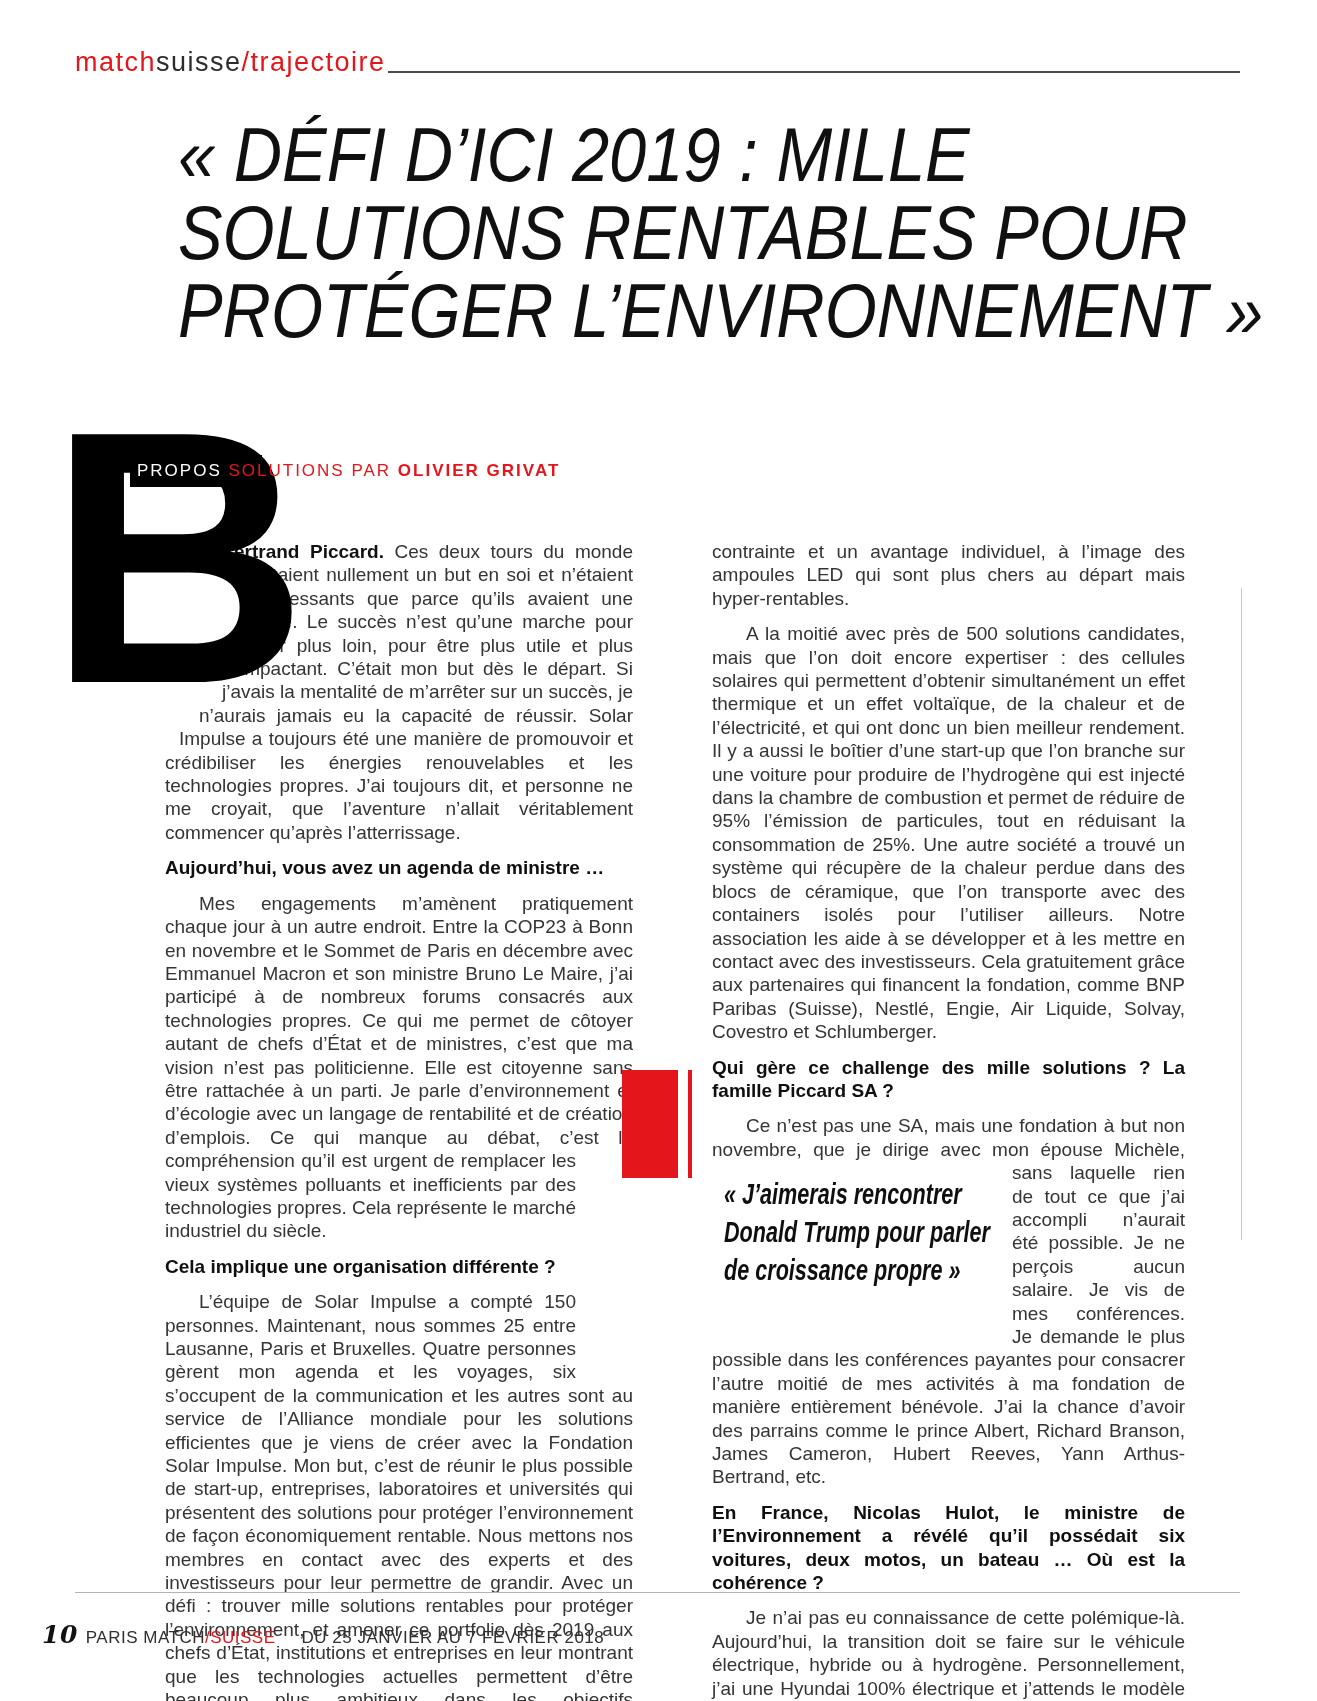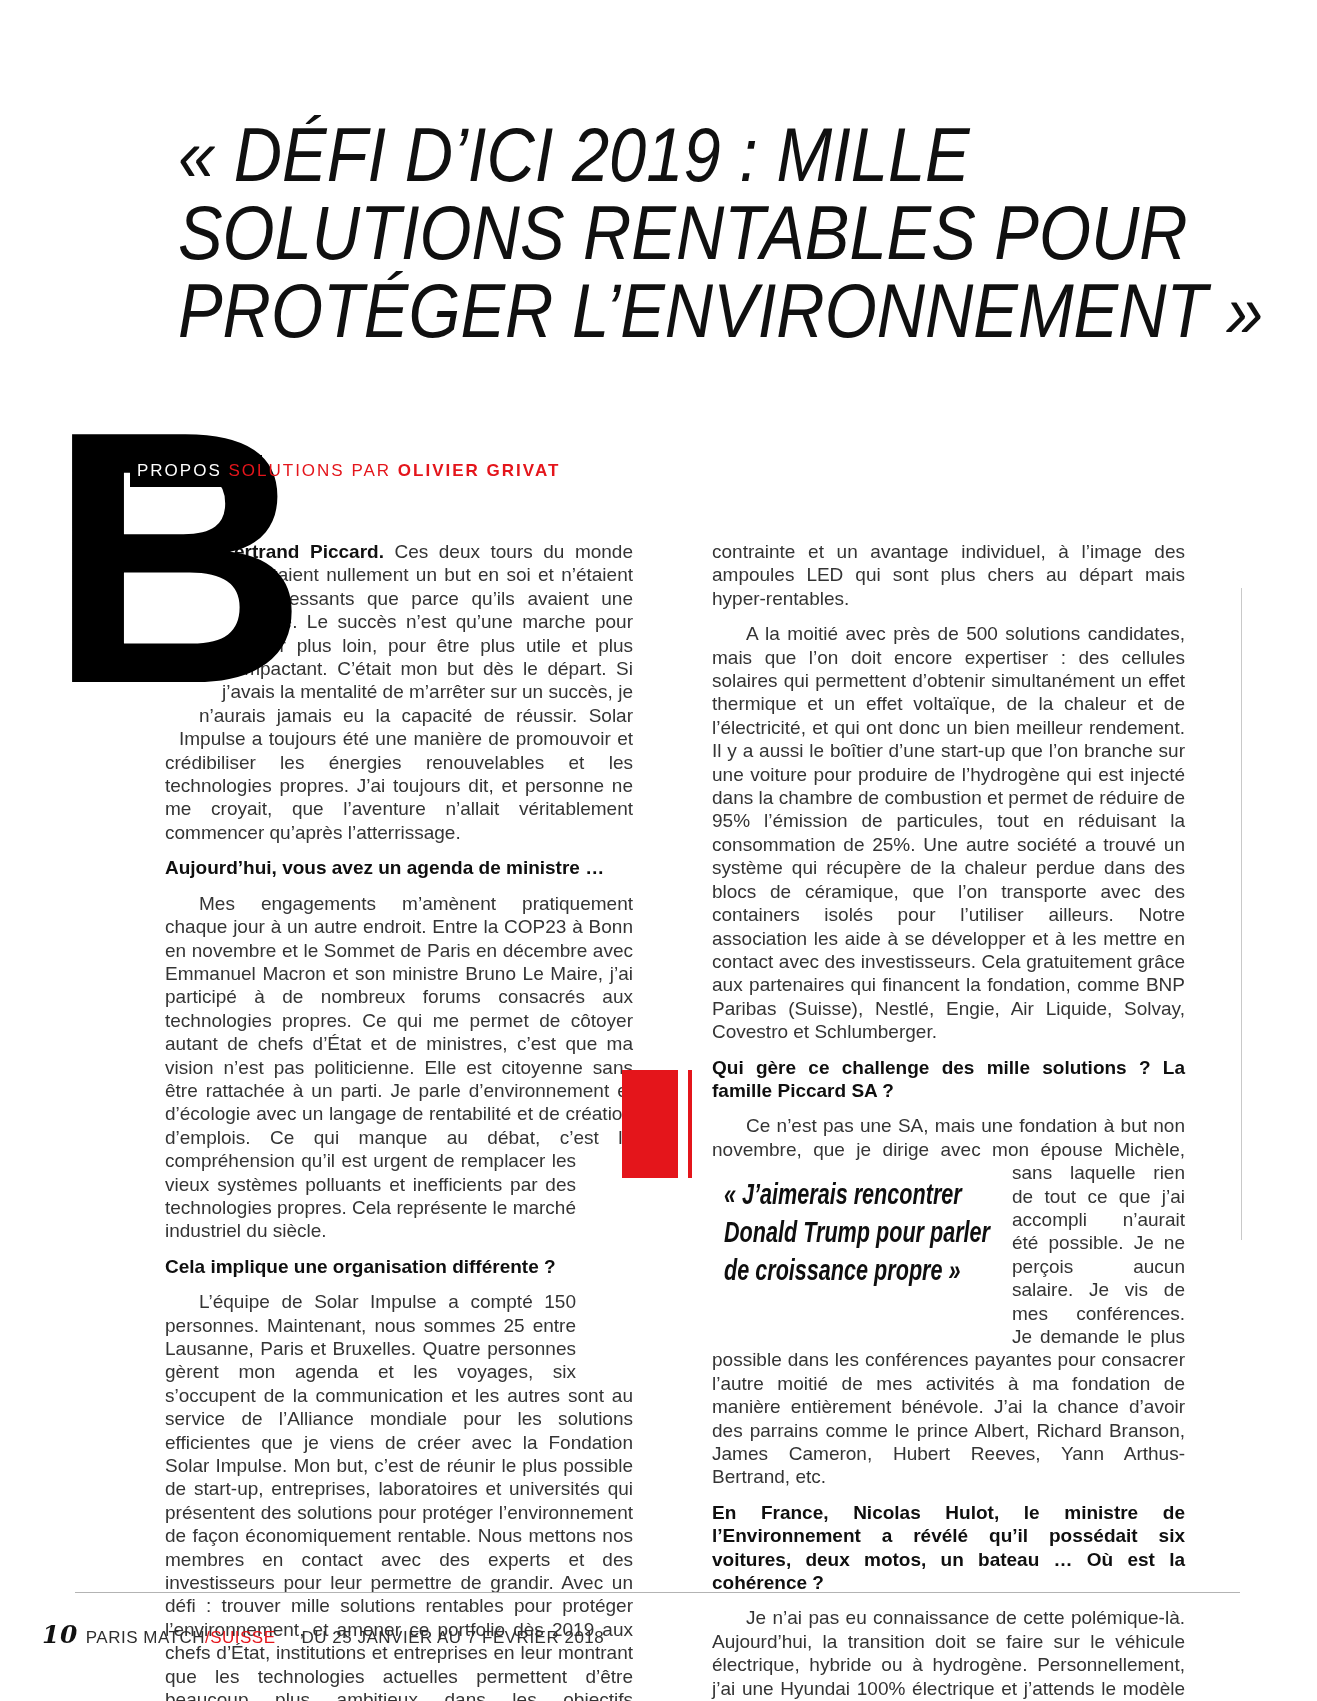--- a/index.html
+++ b/index.html
@@ -58,20 +58,24 @@
   .pg-num{font-family:"DejaVu Serif",serif;font-style:italic;font-weight:700;font-size:25px;color:#111;margin-right:8px;}
   .ft-title{color:#2f2f2f;}
   .ft-edition{color:#e4151b;}
   .ft-date{margin-left:6px;padding-left:20px;}
 </style>
 </head>
 <body>
 
 <div class="page">
 
+  <header class="kicker-row">
+    <div class="kicker-text"><span class="red">match</span><span class="dark">suisse</span><span class="red">/</span><span class="red">trajectoire</span></div>
+    <div class="kicker-rule"></div>
+  </header>
 
   <h1 class="headline">
     <div class="hl">« DÉFI D’ICI 2019 : MILLE</div>
     <div class="hl">SOLUTIONS RENTABLES POUR</div>
     <div class="hl">PROTÉGER L’ENVIRONNEMENT »</div>
   </h1>
 
   <div class="dropcap">B</div>
   <div class="byline-bg"></div>
   <div class="byline"><span class="byline-lead">PROPOS</span><span class="byline-mid"> SOLUTIONS PAR </span><span class="byline-author">OLIVIER GRIVAT</span></div>

